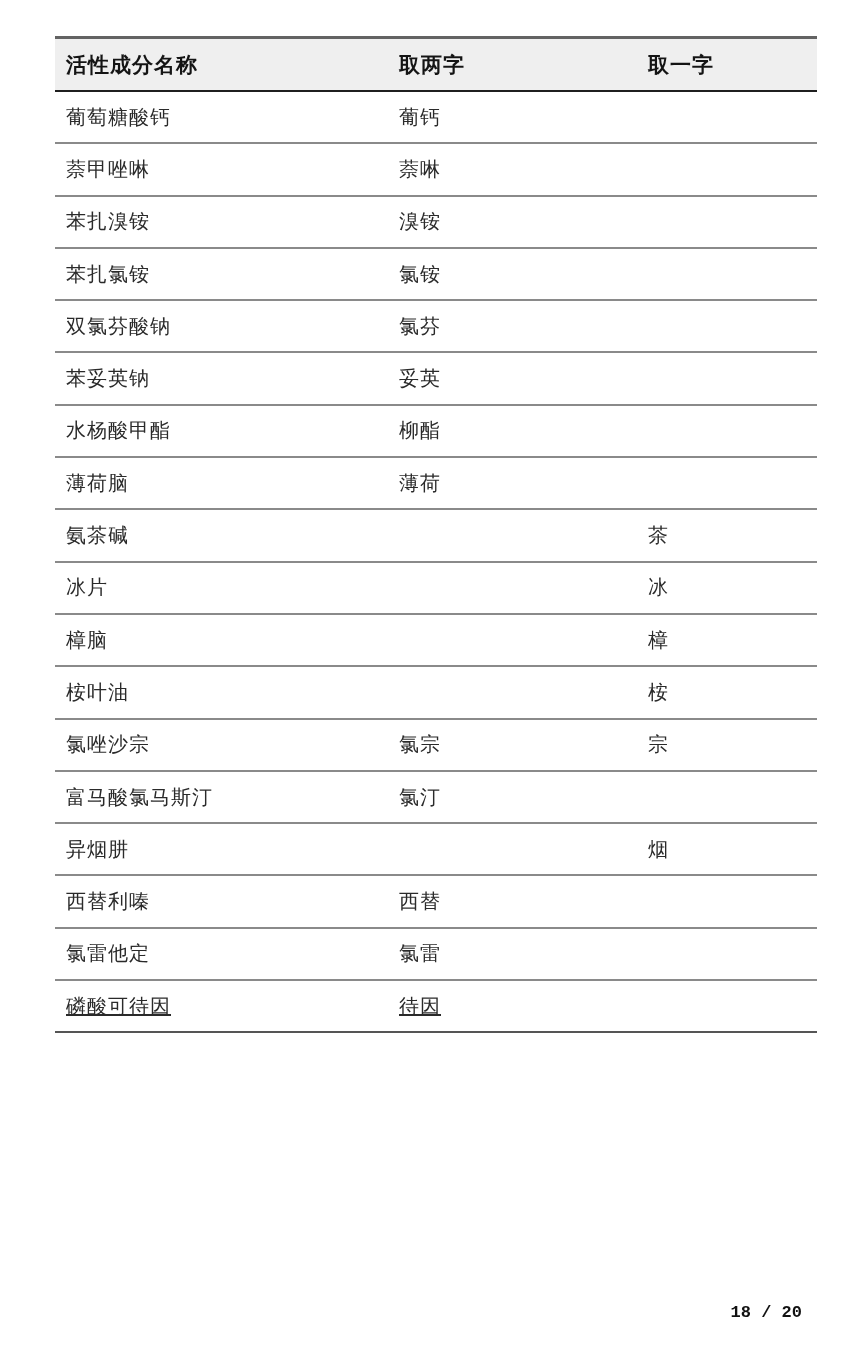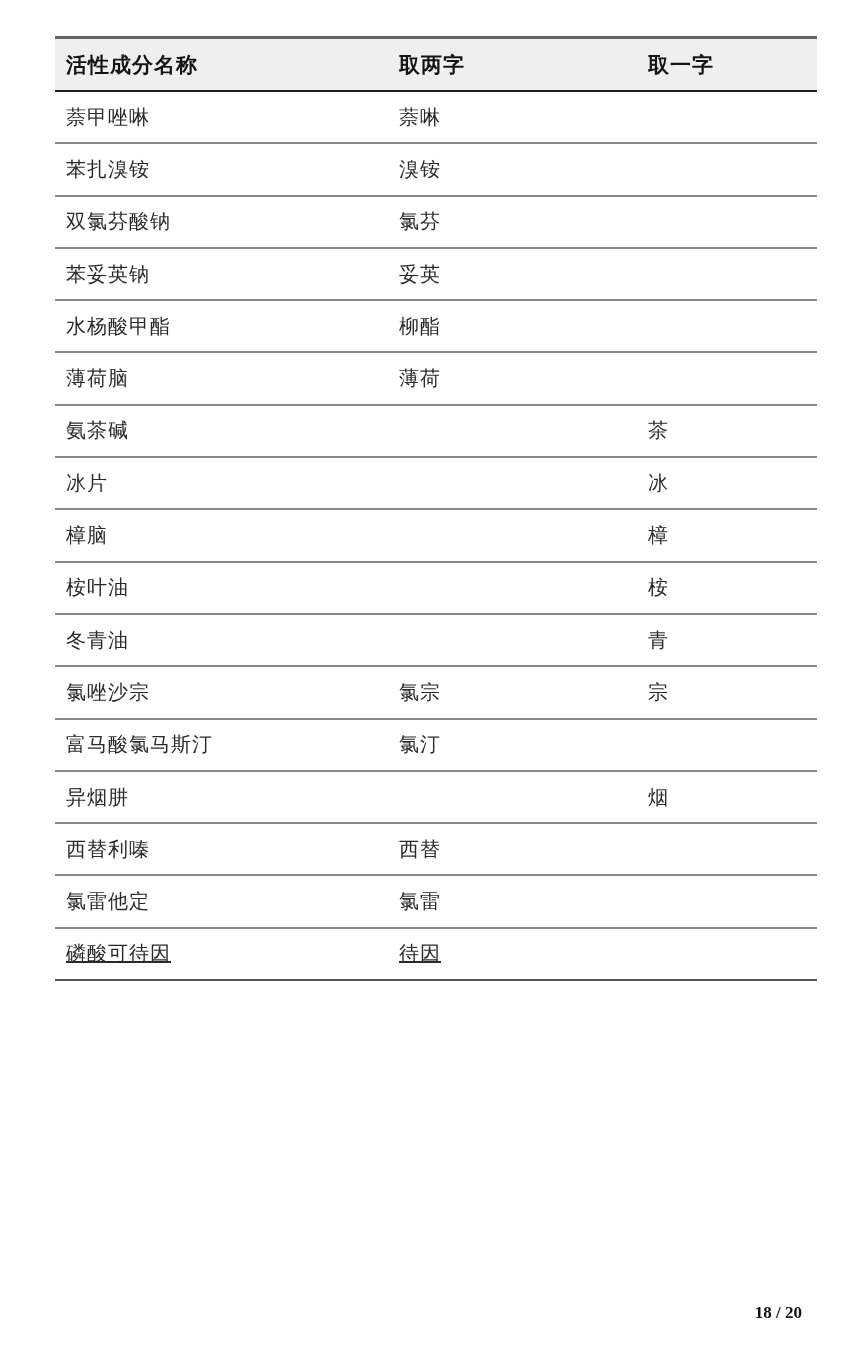--- a/index.html
+++ b/index.html
@@ -54,21 +54,21 @@
     overflow: hidden;
   }
   table.abbr-table tbody tr:last-child td {
     border-bottom: 2.5px solid #555555;
     text-decoration: underline;
   }
   .page-footer {
     position: absolute;
     top: 1303px;
     right: 59px;
-    font-family: Liberation Serif, serif;
+    font-family: Liberation Mono, monospace;
     font-size: 17px;
     font-weight: bold;
     color: #111111;
   }
 </style>
 </head>
 <body>
 
 <div class="page">
 
@@ -80,27 +80,37 @@
     </colgroup>
     <thead>
       <tr>
         <th>活性成分名称</th>
         <th>取两字</th>
         <th>取一字</th>
       </tr>
     </thead>
     <tbody>
         <tr>
+          <td>葡萄糖酸钙</td>
+          <td>葡钙</td>
+          <td></td>
+        </tr>
+        <tr>
           <td>萘甲唑啉</td>
           <td>萘啉</td>
           <td></td>
         </tr>
         <tr>
           <td>苯扎溴铵</td>
           <td>溴铵</td>
+          <td></td>
+        </tr>
+        <tr>
+          <td>苯扎氯铵</td>
+          <td>氯铵</td>
           <td></td>
         </tr>
         <tr>
           <td>双氯芬酸钠</td>
           <td>氯芬</td>
           <td></td>
         </tr>
         <tr>
           <td>苯妥英钠</td>
           <td>妥英</td>
@@ -130,25 +140,20 @@
           <td>樟脑</td>
           <td></td>
           <td>樟</td>
         </tr>
         <tr>
           <td>桉叶油</td>
           <td></td>
           <td>桉</td>
         </tr>
         <tr>
-          <td>冬青油</td>
-          <td></td>
-          <td>青</td>
-        </tr>
-        <tr>
           <td>氯唑沙宗</td>
           <td>氯宗</td>
           <td>宗</td>
         </tr>
         <tr>
           <td>富马酸氯马斯汀</td>
           <td>氯汀</td>
           <td></td>
         </tr>
         <tr>

